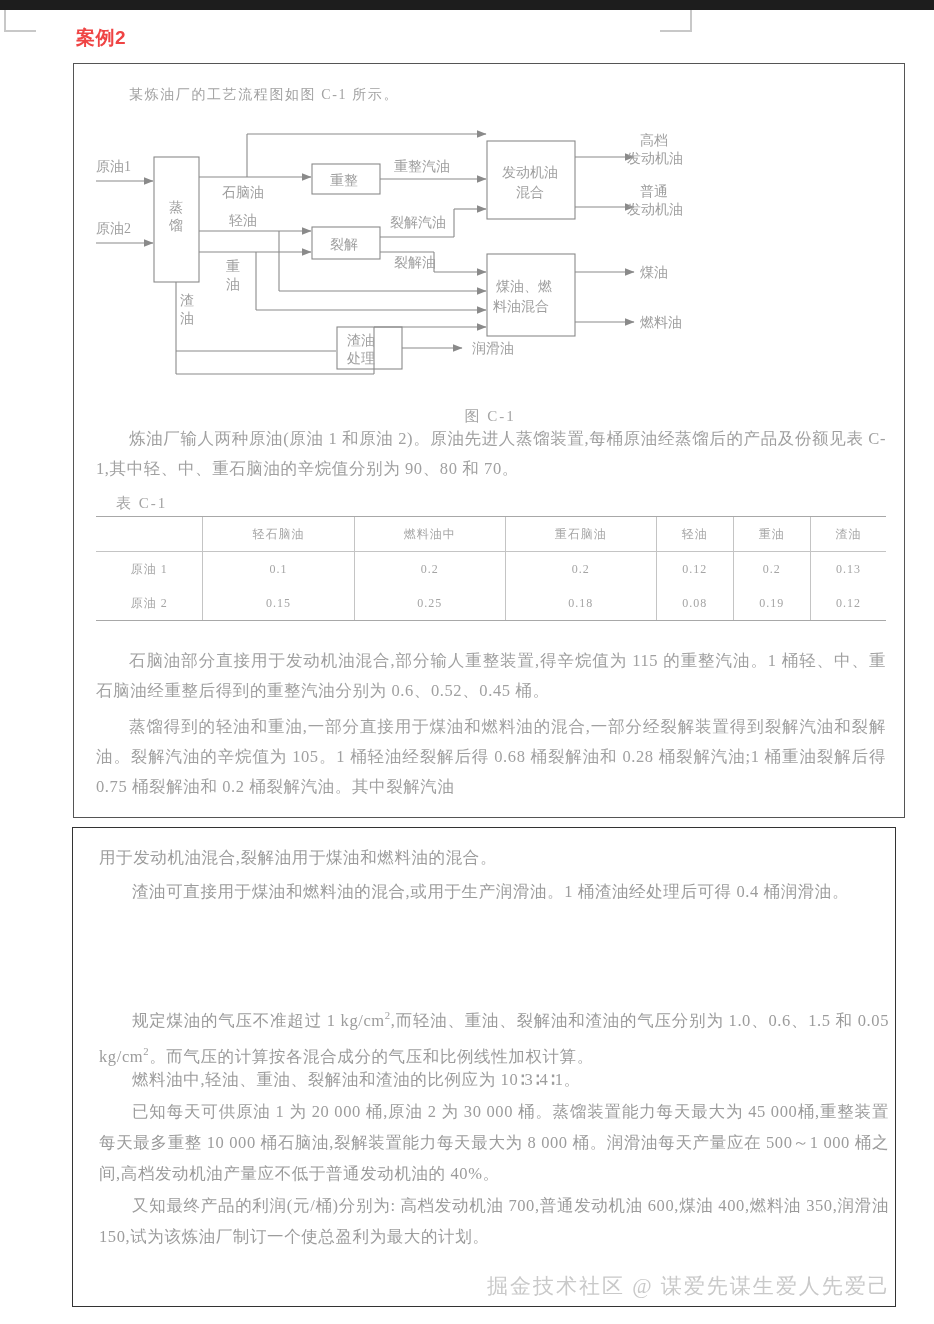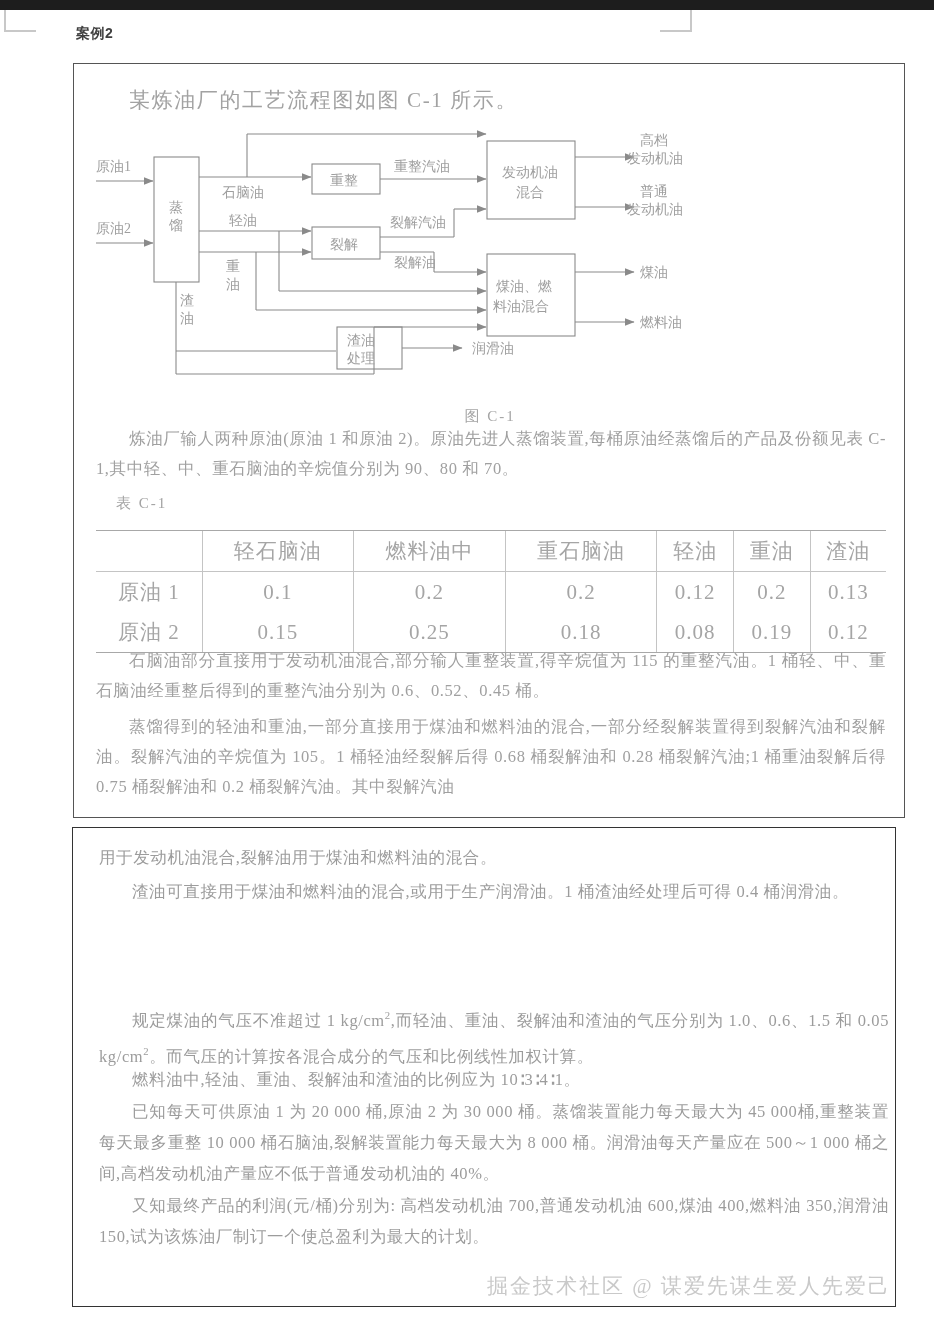--- a/index.html
+++ b/index.html
@@ -24,21 +24,21 @@
     box-sizing:border-box;background:#fff;
   }
   .block2{
     position:absolute;left:36px;top:827px;width:824px;height:480px;
     border:1.5px solid #333;
     box-sizing:border-box;background:#fff;margin-left:36px;
   }
 
   .intro{
     position:absolute;left:55px;top:22px;
-    font-size:21px;letter-spacing:1.6px;color:#a2a2a2;
+    font-size:14px;letter-spacing:1.6px;color:#a2a2a2;
   }
 
   
   .diagram{position:absolute;left:0px;top:55px;width:832px;height:290px;}
   .diagram svg{display:block;}
   .fig-cap{
     position:absolute;left:0;top:343px;width:832px;text-align:center;
     font-size:15px;color:#a5a5a5;letter-spacing:2px;
   }
 
@@ -52,23 +52,23 @@
     text-align:justify;
     text-indent:2em;
   }
   .p1{left:22px;top:360px;width:790px;}
 
   .tbl-cap{
     position:absolute;left:42px;top:430px;
     font-size:15px;color:#a3a3a3;letter-spacing:2px;
   }
   table.tC1{
-    position:absolute;left:22px;top:466px;width:790px;
+    position:absolute;left:22px;top:452px;width:790px;
     border-collapse:collapse;
-    font-size:21px;color:#a5a5a5;
+    font-size:12px;color:#a5a5a5;
   }
   table.tC1 td{
     border-left:1px solid #c4c4c4;
     text-align:center;
     padding:6px 0 6px 0;
     letter-spacing:1px;
     height:22px;
   }
   table.tC1 td:first-child{border-left:none;text-align:center;}
   table.tC1 tr.hdr{border-top:1.2px solid #a8a8a8;border-bottom:1px solid #c4c4c4;}
@@ -90,21 +90,21 @@
   .q3{left:26px;top:172px;width:790px;text-indent:2em;}
   .q4{left:26px;top:236px;width:790px;text-indent:2em;}
   .q5{left:26px;top:268px;width:790px;text-indent:2em;}
   .q6{left:26px;top:362px;width:790px;text-indent:2em;}
 
   sup{font-size:0.65em;vertical-align:super;}
 
   .title{
     position:absolute;left:76px;top:25px;
     font-family:"Liberation Sans","DejaVu Sans",sans-serif;
-    font-weight:bold;font-size:14px;color:#404040;letter-spacing:0.5px;
+    font-weight:bold;font-size:19px;color:#ef4444;letter-spacing:0.5px;
   }
   .watermark{
     position:absolute;left:487px;top:1272px;
     font-size:21px;color:#c9c9c9;letter-spacing:2px;
     font-family:"Liberation Serif",serif;
     white-space:nowrap;
   }
 </style>
 </head>
 <body>

